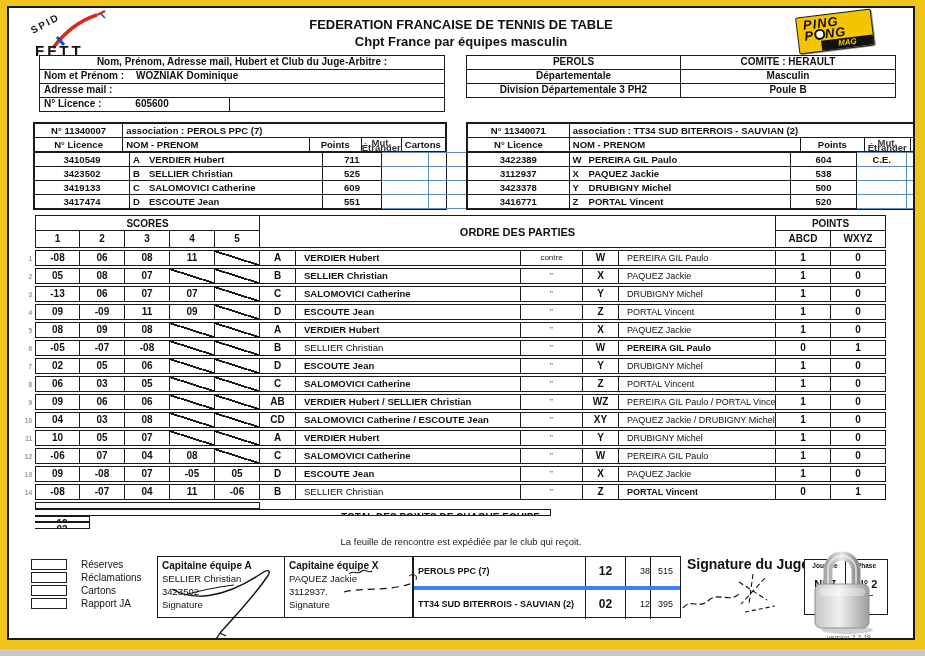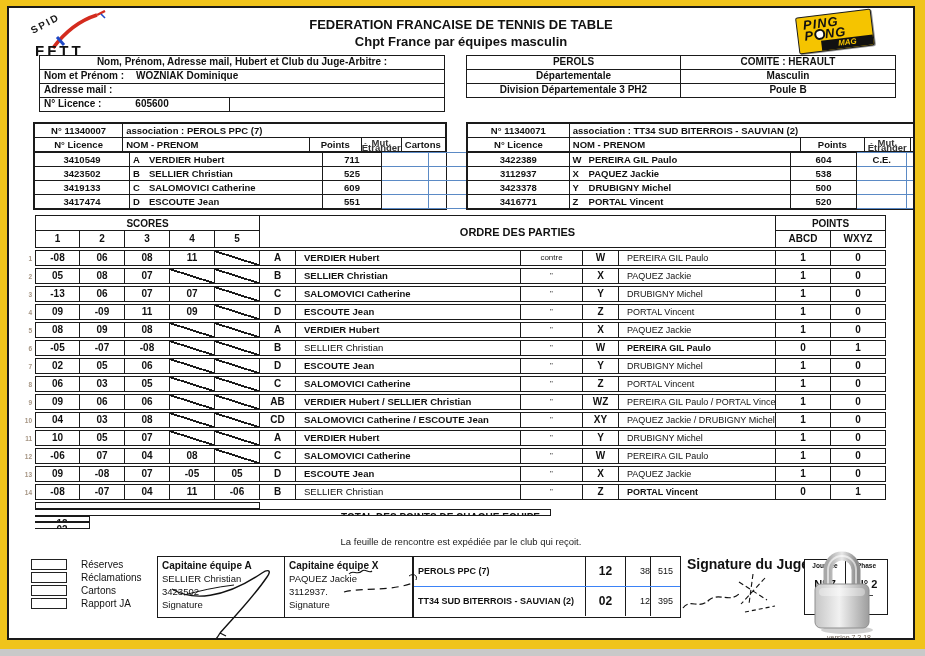--- a/index.html
+++ b/index.html
@@ -95,21 +95,21 @@
   .cb-box{width:36px;height:11px;border:1px solid #222;box-sizing:border-box;background:#fff;margin-right:14px;}
   .cb-row + .cb-row .cb-box{margin-top:-1px;}
   .cb-label{font-size:10px;}
   .cap-box{position:absolute;top:548px;width:128px;height:62px;border:1.5px solid #1a1a1a;
         box-sizing:border-box;padding:2px 4px;font-size:9.5px;line-height:13px;background:#fff;}
   .cap-a{left:148px;} .cap-x{left:276px;border-left:none;}
   .cap-title{font-weight:bold;font-size:10px;}
   .sig-svg{position:absolute;pointer-events:none;}
   .totals-box{position:absolute;left:404px;top:548px;width:268px;height:62px;border:1.5px solid #1a1a1a;
         box-sizing:border-box;background:#fff;}
-  .tot-row{display:flex;height:29px;line-height:29px;border-top:1px solid #3b82f6;}
+  .tot-row{display:flex;height:29px;line-height:29px;border-top:4px solid #3b82f6;}
   .tot-row:first-child{border-top:none;}
   .tot-team{width:172px;padding-left:4px;font-size:9px;font-weight:bold;border-right:1px solid #1a1a1a;
         box-sizing:border-box;overflow:hidden;white-space:nowrap;}
   .tot-v1{width:40px;text-align:center;font-size:12px;font-weight:bold;border-right:1px solid #1a1a1a;box-sizing:border-box;}
   .tot-v2{width:25px;text-align:right;font-size:9px;border-right:1px solid #1a1a1a;box-sizing:border-box;}
   .tot-v3{flex:1;text-align:center;font-size:9px;}
   .judge-sig-label{position:absolute;left:678px;top:548px;font-size:14px;font-weight:bold;}
   .jp-box{position:absolute;left:795px;top:551px;width:84px;height:56px;border:1.5px solid #1a1a1a;
         box-sizing:border-box;display:flex;z-index:1;background:#fff;}
   .jp-cell{width:50%;text-align:center;}

